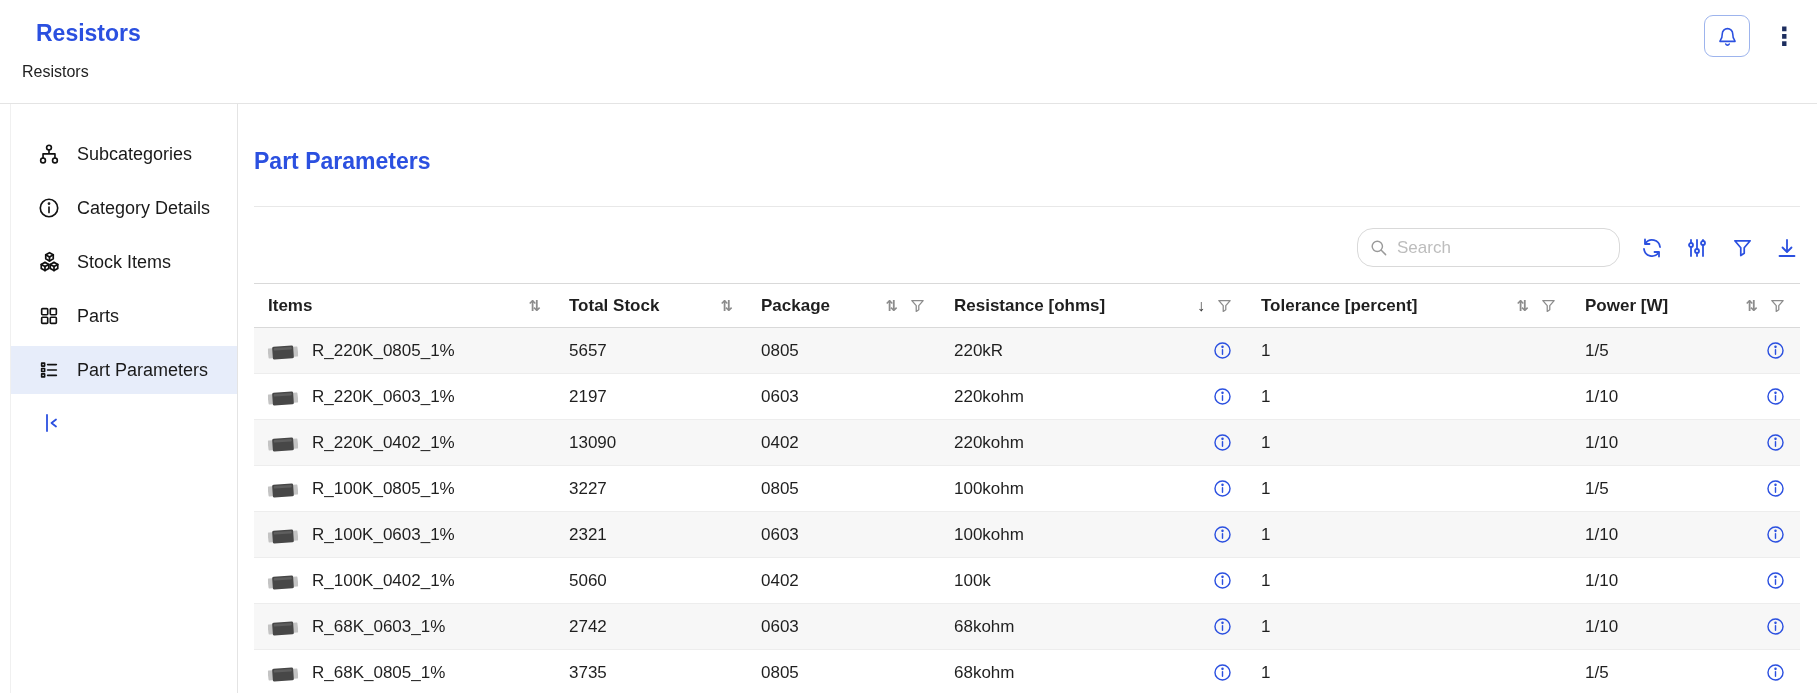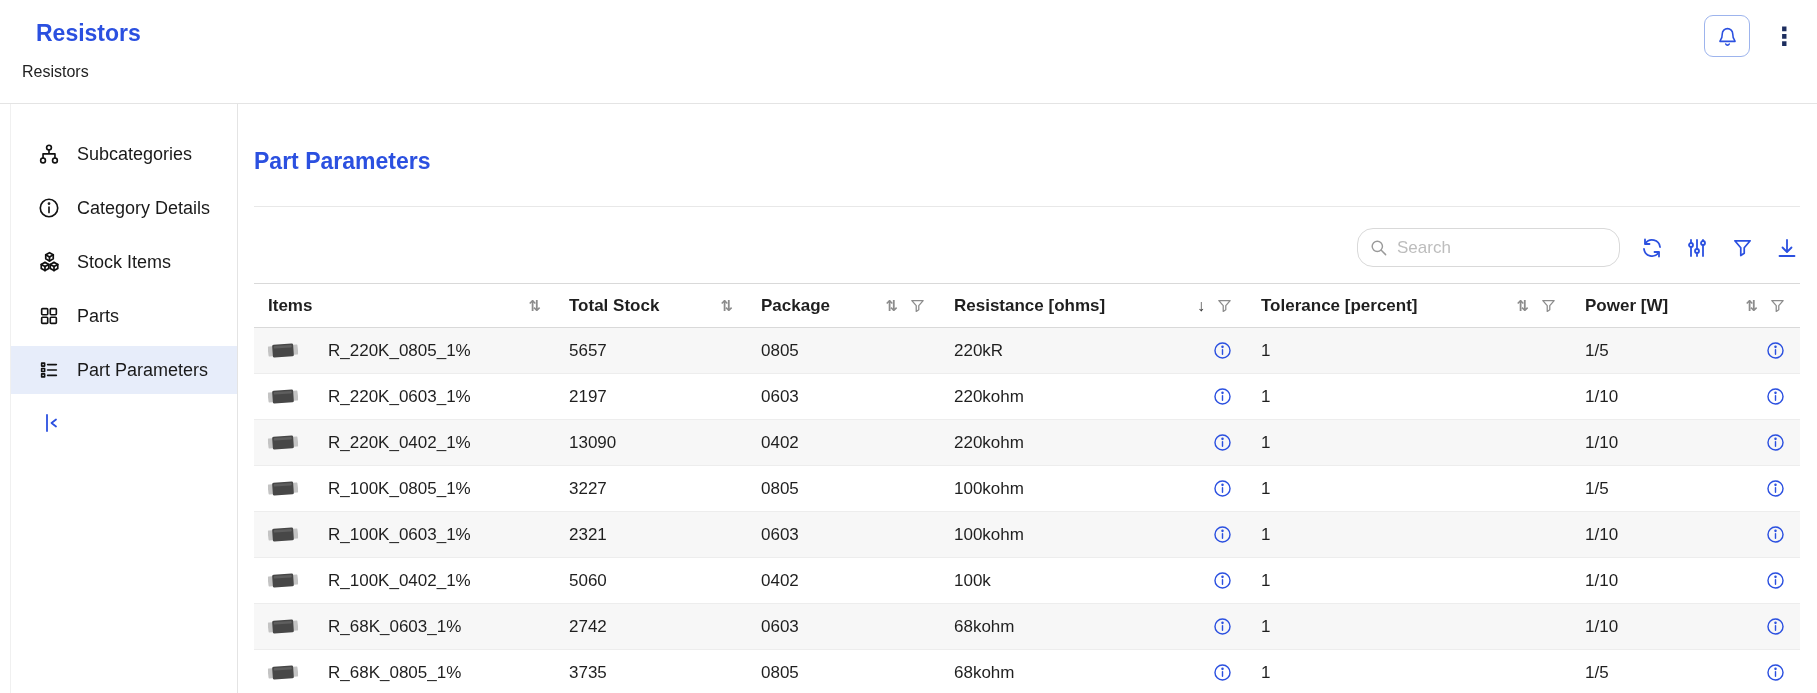--- a/index.html
+++ b/index.html
@@ -53,21 +53,21 @@
   .grid th { height: 44px; border-top: 1px solid #d9d9d9; border-bottom: 1px solid #d9d9d9;
              font-size: 17px; font-weight: 700; text-align: left; padding: 0 14px; cursor: pointer; background: #fff; }
   .grid td { height: 46px; font-size: 17px; padding: 0 14px; border-bottom: 1px solid #ededed; }
   .grid tbody tr { cursor: pointer; }
   .grid tbody tr:nth-of-type(odd) { background: #f7f7f7; }
   .th-inner { display: flex; align-items: center; justify-content: space-between; gap: 6px; }
   .th-icons { display: flex; align-items: center; gap: 11px; }
   .sort-glyph { font-size: 15px; color: #8c8c8c; line-height: 1; }
   .sort-glyph.active { color: #3a3a3a; font-size: 16px; font-weight: 400; }
   .funnel { width: 17px; height: 17px; color: #8c8c8c; }
-  .part-cell-inner { display: flex; align-items: center; gap: 30px; }
+  .part-cell-inner { display: flex; align-items: flex-end; gap: 14px; }
   .chip { width: 30px; height: 17px; flex-shrink: 0; transform: rotate(-4deg); }
   .cell-with-info { display: flex; align-items: center; justify-content: space-between; }
   .info-btn { width: 20px; height: 20px; border: none; background: none; color: var(--accent); cursor: pointer; padding: 0; }
 </style>
 </head>
 <body>
 
 <header class="app-header">
   <div class="app-title">Resistors</div>
   <div class="breadcrumb">Resistors</div>

